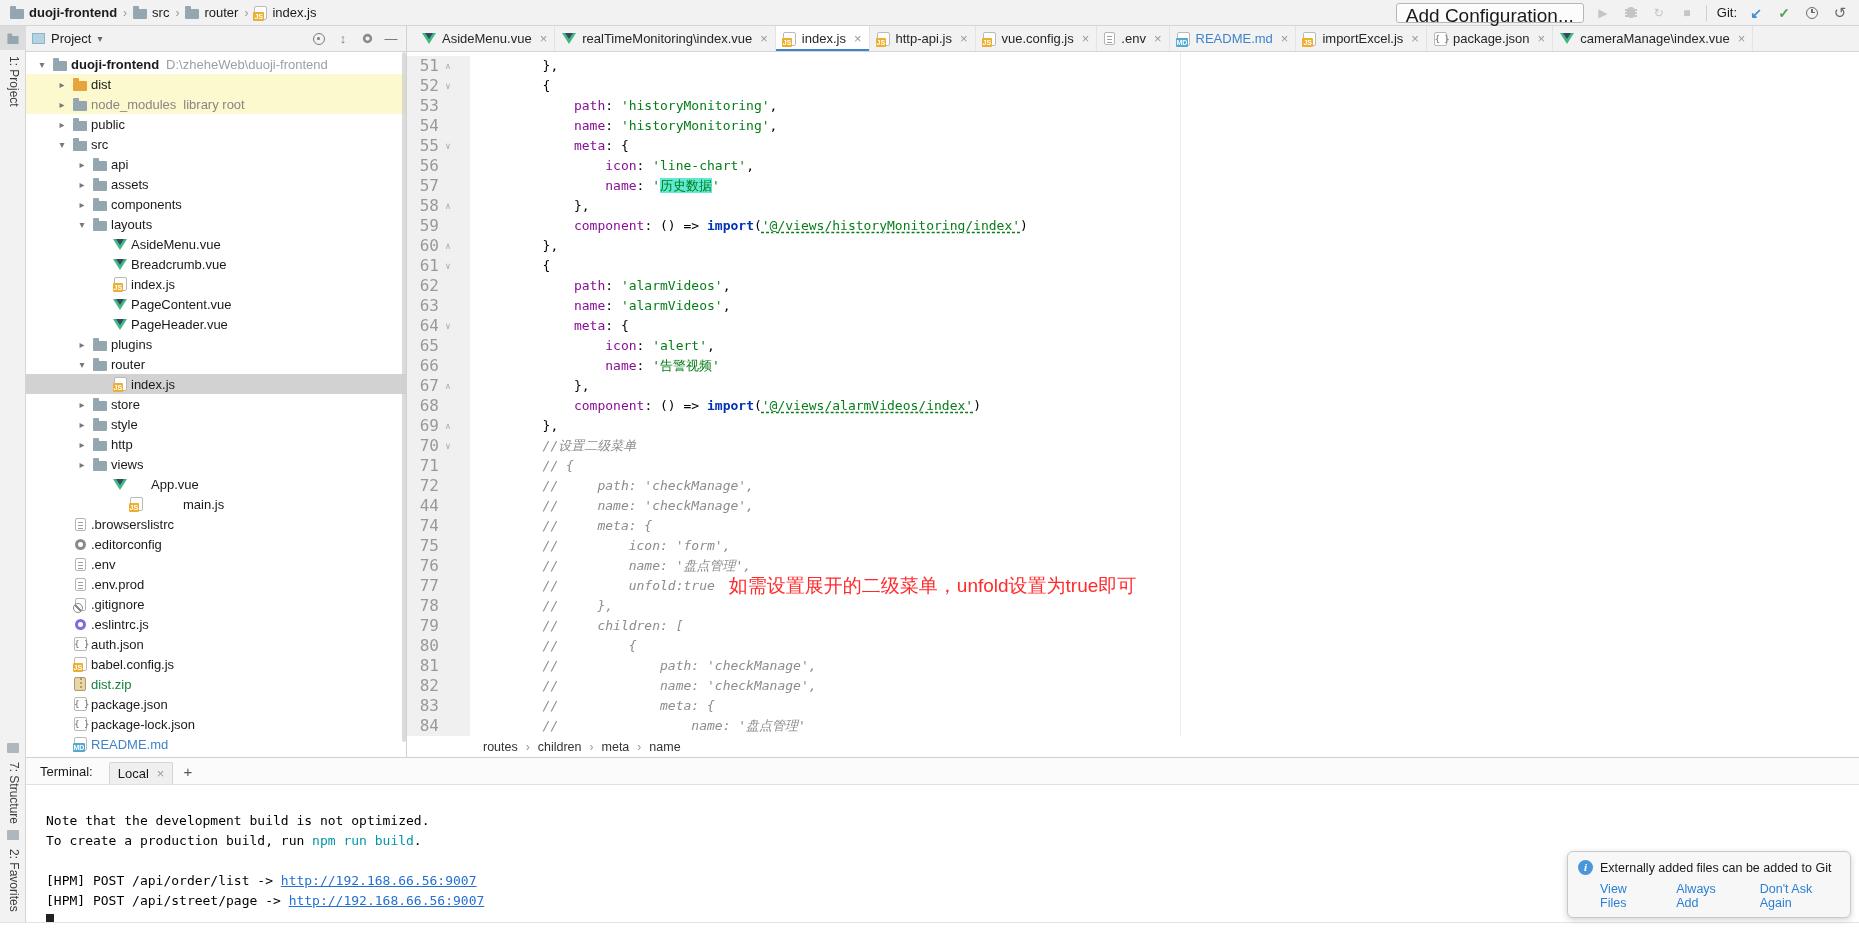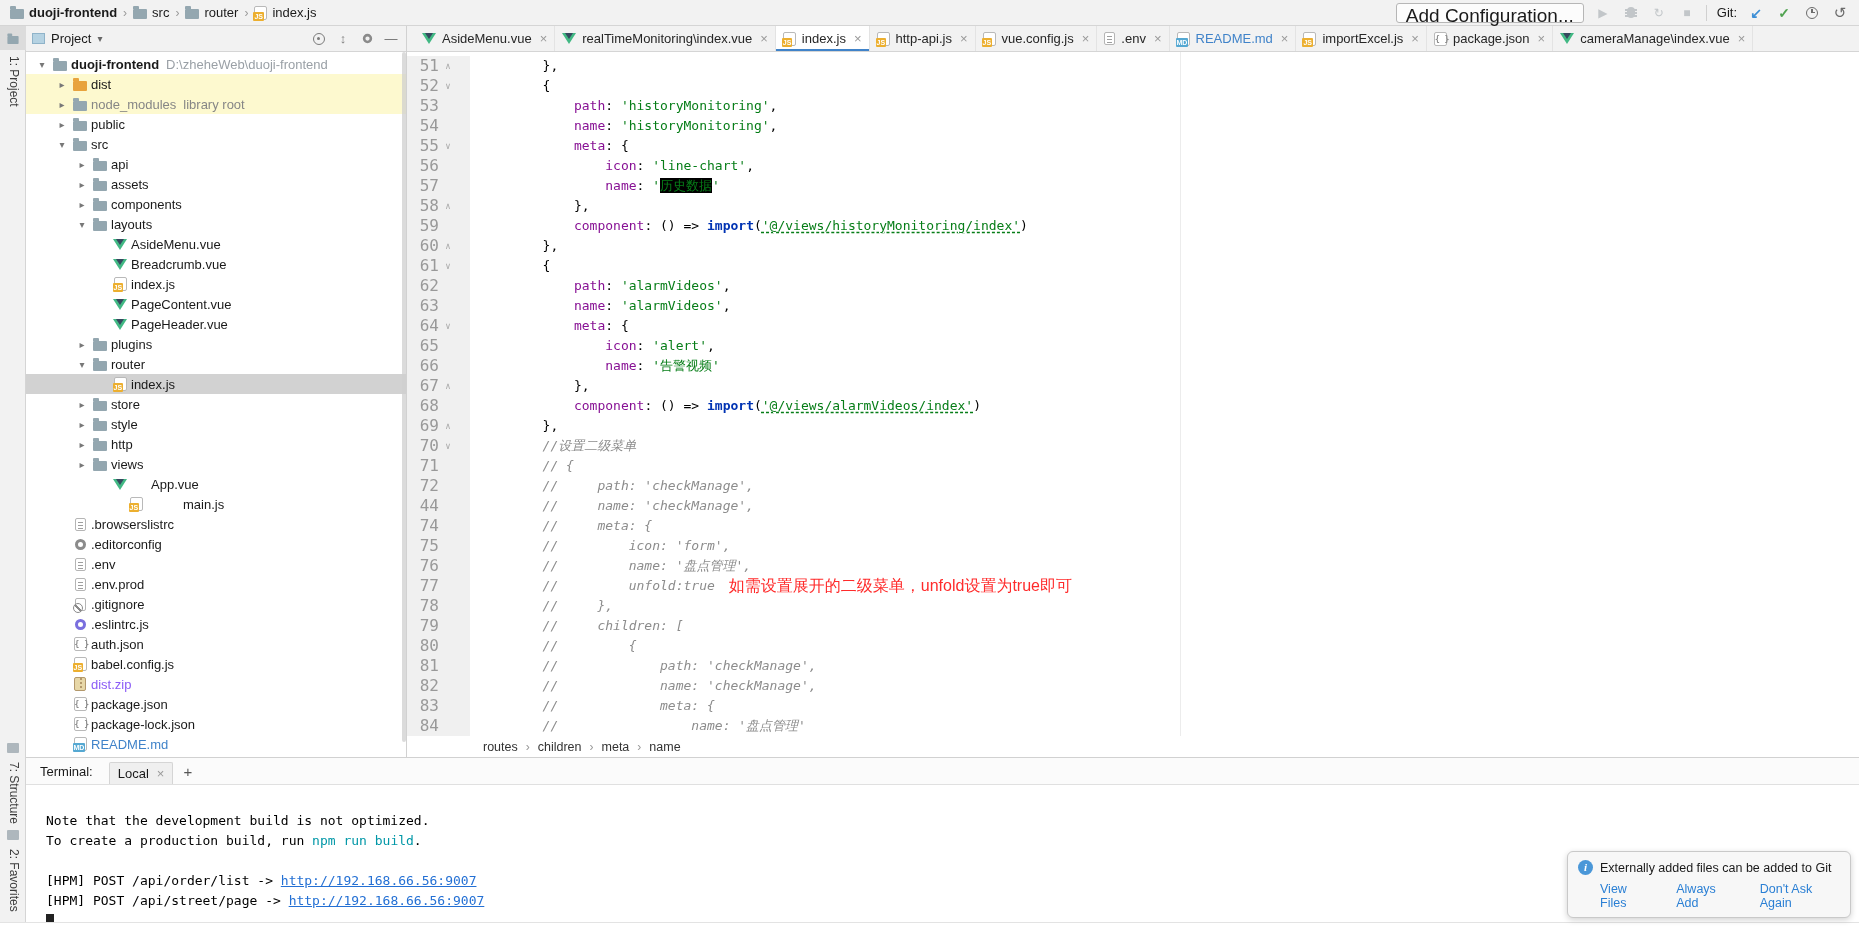--- a/index.html
+++ b/index.html
@@ -66,25 +66,25 @@
   #code-area { position:absolute; top:26px; left:0; right:0; bottom:21px; overflow:hidden; padding-top:4px; }
   #margin-guide { position:absolute; left:773px; top:0; bottom:0; width:1px; background:#ececec; }
   .cline { display:flex; height:20px; line-height:20px; font-family:"DejaVu Sans Mono", monospace; font-size:13px; }
   .gutter { width:63px; background:#f0f0f0; display:flex; flex:none; }
   .lnum { width:32px; text-align:right; color:#999; font-size:16px; }
   .fold { width:18px; text-align:center; color:#a9a9a9; font-size:9px; }
   .ctext { white-space:pre; padding-left:10px; }
   .tk-p  { color:#000; }
   .tk-k  { color:#871094; }
   .tk-s  { color:#067d17; }
-  .tk-sh { color:#067d17; background:#000000; }
+  .tk-sh { color:#067d17; background:#5eead4; }
   .tk-sl { color:#067d17; text-decoration:underline dashed; text-underline-offset:2px; }
   .tk-kw { color:#0033b3; font-weight:bold; }
   .tk-c  { color:#8c8c8c; font-style:italic; }
-  .red-annotation { font-family:"Liberation Sans", sans-serif; font-size:16px; color:#ff2b2b;
+  .red-annotation { font-family:"Liberation Sans", sans-serif; font-size:19px; color:#ff2b2b;
                     margin-left:14px; line-height:20px; vertical-align:top; }
 
   #editor-breadcrumb { position:absolute; left:0; right:0; bottom:0; height:21px; background:#fff;
                        display:flex; align-items:center; padding-left:76px; gap:6px; font-size:12.5px; color:#333; }
 
   
   #terminal { position:absolute; left:26px; top:757px; right:0; height:165px; background:#fff;
               border-top:1px solid #d1d1d1; }
   #term-header { height:27px; display:flex; align-items:flex-end; padding-left:14px; gap:2px;
                  border-bottom:1px solid #e0e0e0; background:#fbfbfb; }
@@ -450,21 +450,21 @@
           <span class="tico">
             <span class="ic ic-js"></span>
           </span>
           <span class="tlabel">babel.config.js</span>
         </div>
         <div class="trow" style="padding-left: 27px;">
           <span class="tarrow"></span>
           <span class="tico">
             <span class="ic ic-zip"></span>
           </span>
-          <span class="tlabel" style="color: #8b5cf6;">dist.zip</span>
+          <span class="tlabel" style="color: #15803d;">dist.zip</span>
         </div>
         <div class="trow" style="padding-left: 27px;">
           <span class="tarrow"></span>
           <span class="tico">
             <span class="ic ic-json"></span>
           </span>
           <span class="tlabel">package.json</span>
         </div>
         <div class="trow" style="padding-left: 27px;">
           <span class="tarrow"></span>

